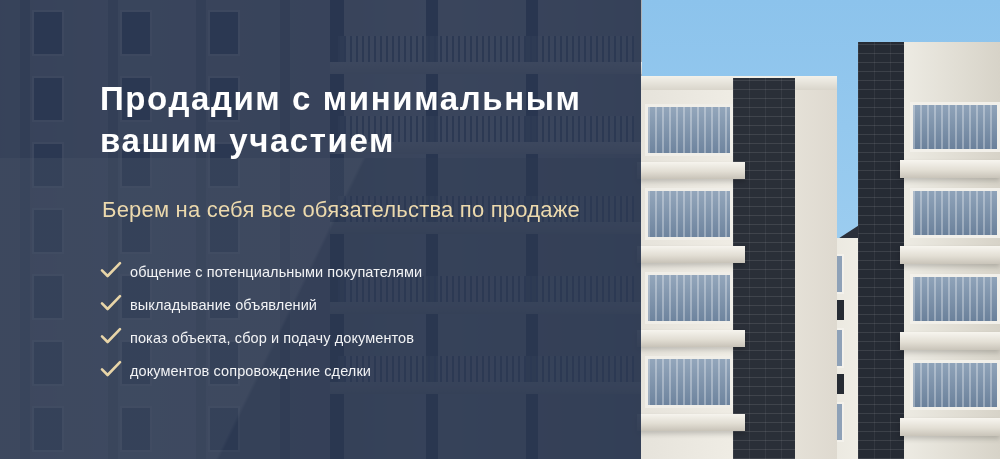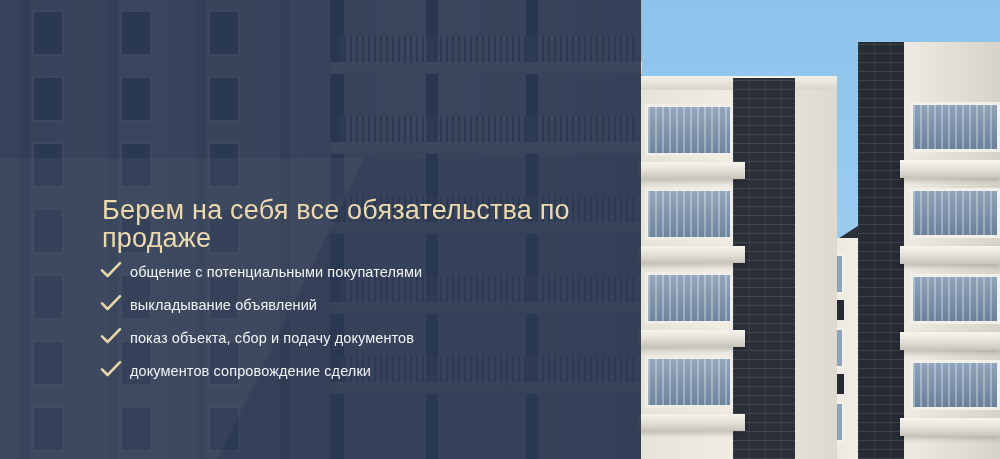--- a/index.html
+++ b/index.html
@@ -97,21 +97,21 @@
           background:linear-gradient(116deg, rgba(255,255,255,.045) 0%, rgba(255,255,255,.045) 46%, rgba(255,255,255,0) 46.5%); }
 
   
   .content { position:absolute; left:0; top:0; width:641px; height:459px; }
 
   .headline { position:absolute; left:100px; top:78px; width:520px;
     color:#ffffff; font-size:33px; font-weight:bold; line-height:42px;
     letter-spacing:1.6px; }
 
   .subtitle { position:absolute; left:102px; top:196px; width:520px;
-    color:#ecd9ad; font-size:27px; font-weight:normal; line-height:28px;
+    color:#ecd9ad; font-size:22px; font-weight:normal; line-height:28px;
     letter-spacing:.2px; }
 
   .checklist { position:absolute; left:100px; top:255px; width:520px; }
   .check-item { display:flex; align-items:center; height:33px; }
   .check-icon { width:30px; flex:0 0 30px; display:block; }
   .check-label { color:#f2f3f5; font-size:14.5px; line-height:18px; letter-spacing:.1px; }
 </style>
 </head>
 <body>
 
@@ -214,20 +214,21 @@
       <div class="slabD" style="top:376px"></div>
     </div>
   </div>
 
   <div class="overlay"></div>
   <div class="overlay-lower"></div>
   <div class="diag"></div>
 
   <div class="content">
 
+    <h1 class="headline">Продадим с минимальным вашим участием</h1>
 
     <p class="subtitle">Берем на себя все обязательства по продаже</p>
 
     <ul class="checklist" style="list-style:none">
 
       <li class="check-item">
         <span class="check-icon">
           <svg width="22" height="18" viewBox="0 0 22 18" fill="none">
             <path d="M2 9.4 L7.6 15 L20 2.2" stroke="#e8d5a8" stroke-width="2.6" stroke-linecap="round" stroke-linejoin="round"></path>
           </svg>

